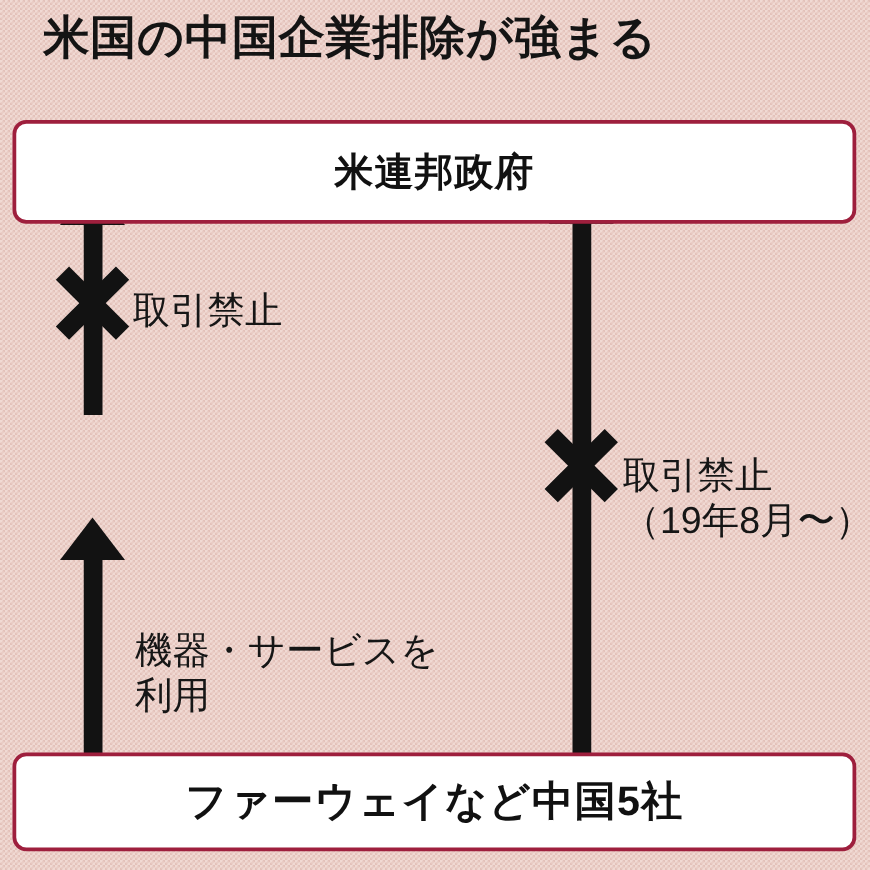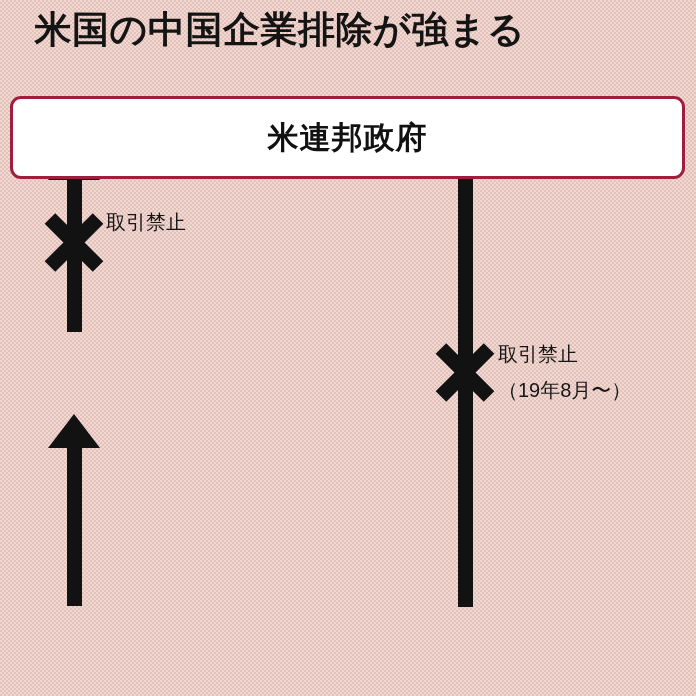--- a/index.html
+++ b/index.html
@@ -128,42 +128,46 @@
   }
   .x-mark span.a { transform: rotate(45deg); }
   .x-mark span.b { transform: rotate(-45deg); }
 
   #x-left  { left: 43px;  top: 211px; }
   #x-right { left: 434px; top: 341px; }
 
   
   .edge-label {
     position: absolute;
-    font-size: 20px;
+    font-size: 30px;
     line-height: 36px;
     color: #161616;
     white-space: nowrap;
     z-index: 6;
+    margin-top: 27px;
   }
   #label-ban-2020 { left: 106px; top: 204px; }
   #label-ban-2019 { left: 498px; top: 336px; }
   #label-use      { left: 108px; top: 476px; }
 </style>
 </head>
 <body>
 
 <div id="stage">
 
   <div id="title">米国の中国企業排除が強まる</div>
 
   <div class="node-box" id="box-federal">
     <span class="node-label">米連邦政府</span>
   </div>
 
 
+  <div class="node-box" id="box-chinese">
+    <span class="node-label">ファーウェイなど中国5社</span>
+  </div>
 
   <div class="shaft" id="arrow1-shaft"></div>
   <div class="head" id="arrow1-head"></div>
 
   <div class="shaft" id="arrow2-shaft"></div>
   <div class="head" id="arrow2-head"></div>
 
   <div class="shaft" id="arrow3-shaft"></div>
   <div class="head" id="arrow3-head"></div>
 
@@ -179,14 +183,18 @@
 
   <div class="edge-label" id="label-ban-2020">
     <div>取引禁止</div>
   </div>
 
   <div class="edge-label" id="label-ban-2019">
     <div>取引禁止</div>
     <div>（19年8月〜）</div>
   </div>
 
+  <div class="edge-label" id="label-use">
+    <div>機器・サービスを</div>
+    <div>利用</div>
+  </div>
 
 </div>
 
 </body></html>

